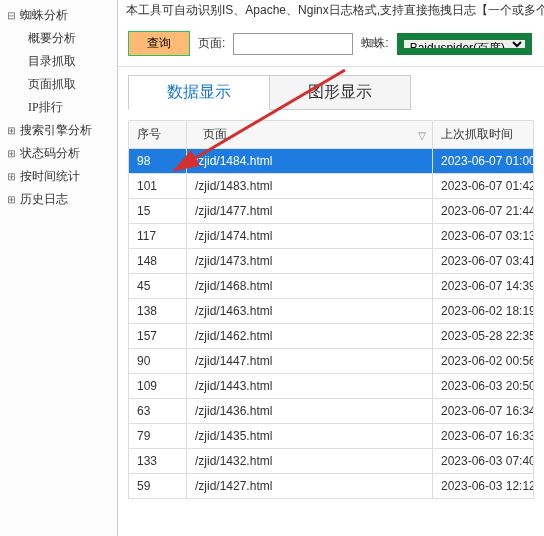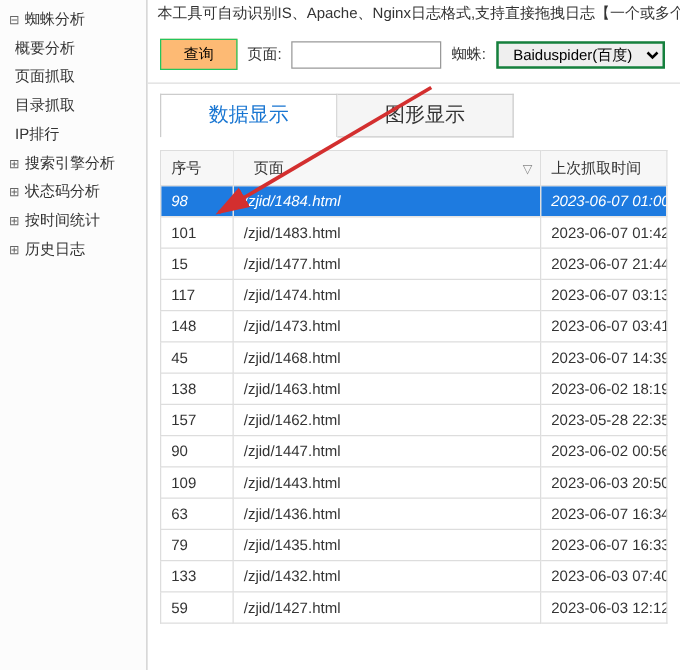--- a/index.html
+++ b/index.html
@@ -1,60 +1,60 @@
 <!DOCTYPE html>
 <html><head>
 <meta charset="utf-8">
 <style>
 * { margin: 0; padding: 0; box-sizing: border-box; }
 body { font-family: "Microsoft YaHei", Arial, sans-serif; font-size: 12px; color: #333; background: #fff; overflow: hidden; width: 544px; height: 536px; }
 .container { display: flex; height: 100%; }
 .sidebar { width: 118px; border-right: 1px solid #ccc; padding: 4px 0; background: #fcfcfc; }
 .tree-item { padding: 3px 0 3px 6px; cursor: pointer; display: flex; align-items: center; gap: 3px; white-space: nowrap; }
-.tree-child { padding-left: 12px; }
+.tree-child { padding-left: 28px; font-family: Liberation Serif, serif; }
 .tree-icon { width: 11px; height: 11px; display: inline-flex; align-items: center; justify-content: center; font-size: 10px; color: #666; }
 .main { flex: 1; display: flex; flex-direction: column; overflow: hidden; }
 .top-text { padding: 2px 8px; color: #333; font-size: 12px; white-space: nowrap; overflow: hidden; }
 .filter-bar { padding: 10px 10px; border-bottom: 1px solid #ddd; display: flex; align-items: center; gap: 8px; }
 .filter-label { font-size: 12px; }
 .filter-input { width: 120px; height: 22px; border: 1px solid #999; padding: 0 4px; font-size: 12px; }
-.filter-select { width: 135px; height: 22px; border: 2px solid #15803d; font-size: 12px; padding: 0 2px; text-align: center; }
+.filter-select { width: 135px; height: 22px; border: 7px solid #15803d; font-size: 12px; padding: 0 2px; }
 .btn-query { padding: 3px 18px; border: 1px solid #22c55e; background: #fdba74; font-size: 12px; cursor: pointer; }
 .tabs { display: flex; padding: 8px 10px 0 10px; gap: 0; }
 .tab { padding: 6px 38px; border: 1px solid #ccc; background: #f5f5f5; cursor: pointer; font-size: 16px; }
 .tab.active { background: #fff; border-bottom: 1px solid #fff; color: #1976d2; }
 .tab + .tab { border-left: none; }
 .table-wrap { padding: 10px 10px 0 10px; flex: 1; overflow: hidden; }
 table { width: 100%; border-collapse: collapse; table-layout: fixed; }
 th, td { border: 1px solid #ddd; padding: 5px 8px; text-align: left; font-size: 12px; white-space: nowrap; overflow: hidden; }
 th { background: #f7f7f7; font-weight: normal; position: relative; }
 .col-seq { width: 58px; }
 .col-page { width: 246px; padding-left: 16px; }
 .col-time { }
-tr.selected td { background: #1e7be0; color: #fff; font-style: italic; }
+tr.selected td { background: #1e7be0; color: #fff; }
 .sort-icon { position: absolute; right: 6px; top: 50%; transform: translateY(-50%); font-size: 10px; color: #888; }
 .arrow-overlay { position: absolute; pointer-events: none; z-index: 100; }
 </style>
 </head>
 <body>
 
 <div class="container">
   <div class="sidebar">
     <div class="tree-item">
       <span class="tree-icon">⊟</span>
       <span>蜘蛛分析</span>
     </div>
     <div class="tree-item tree-child">
       <span>概要分析</span>
     </div>
     <div class="tree-item tree-child">
-      <span>页面抓取</span>
+      <span>目录抓取</span>
     </div>
     <div class="tree-item tree-child">
-      <span>目录抓取</span>
+      <span>页面抓取</span>
     </div>
     <div class="tree-item tree-child">
       <span>IP排行</span>
     </div>
     <div class="tree-item">
       <span class="tree-icon">⊞</span>
       <span>搜索引擎分析</span>
     </div>
     <div class="tree-item">
       <span class="tree-icon">⊞</span>

